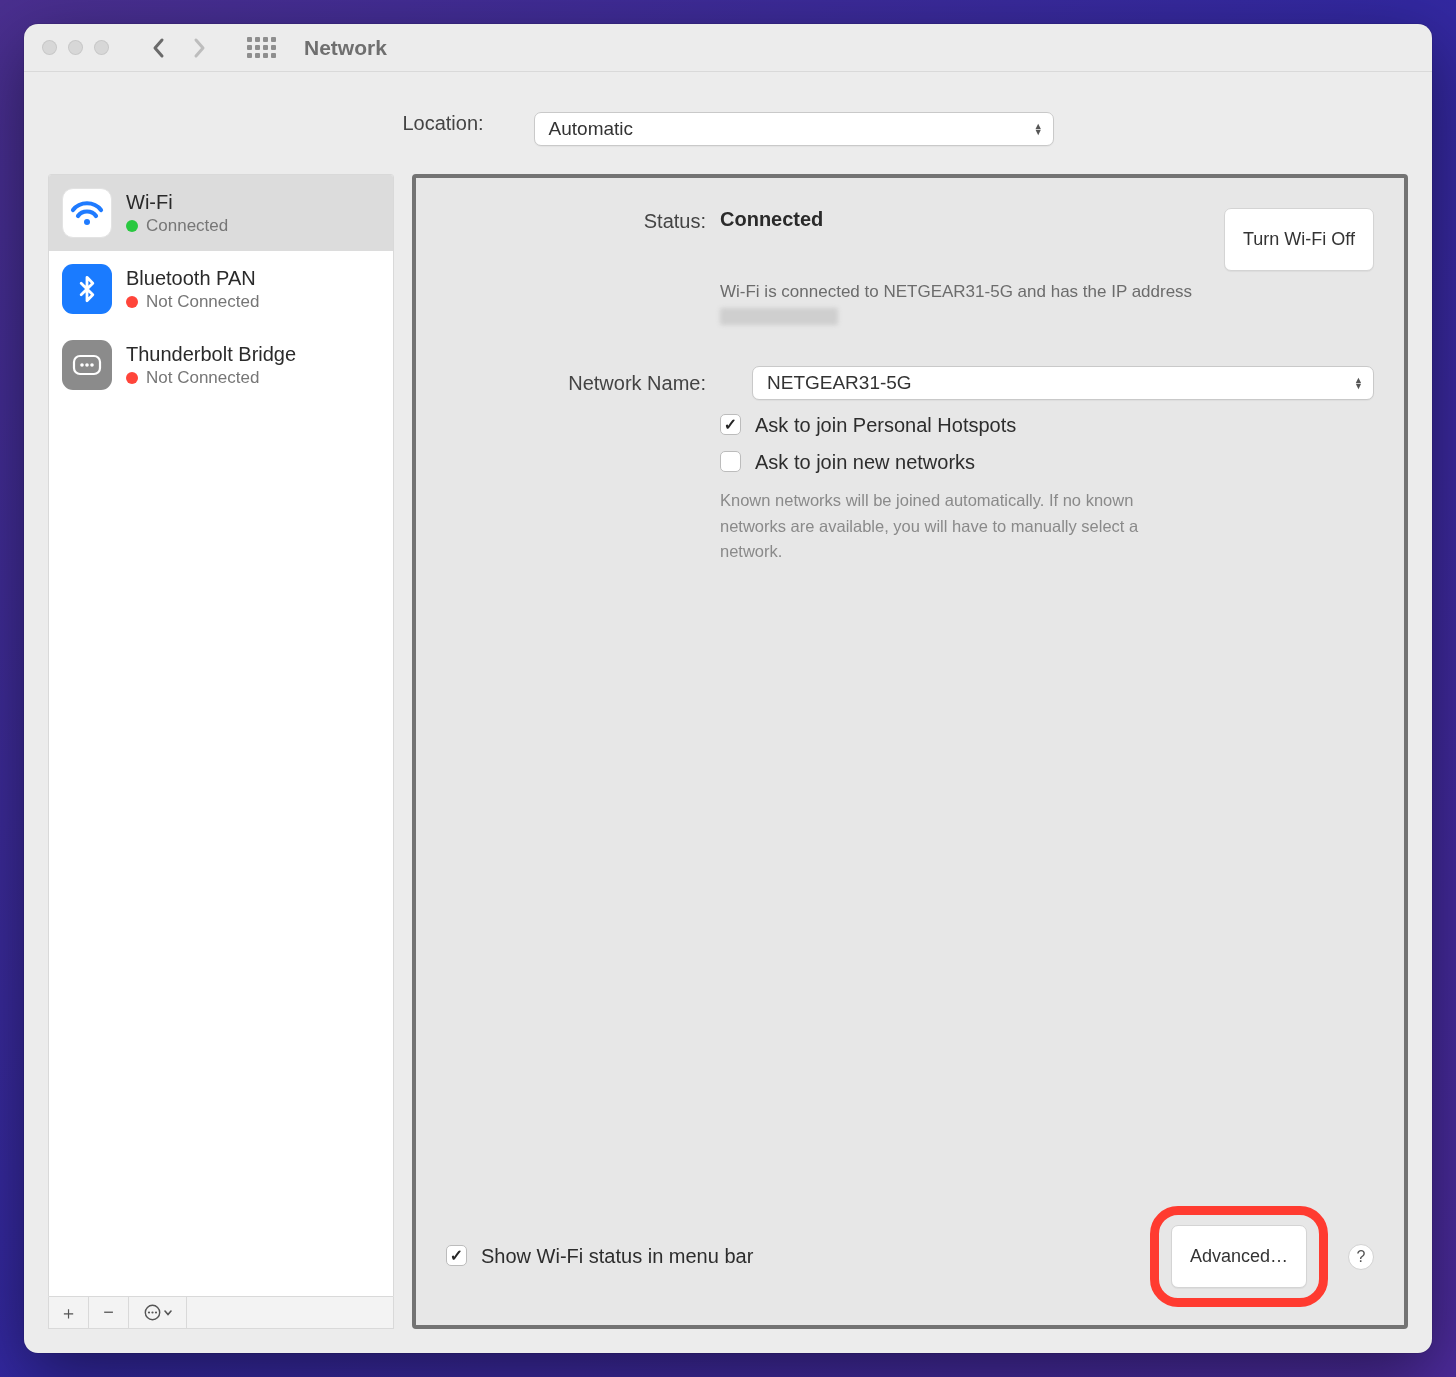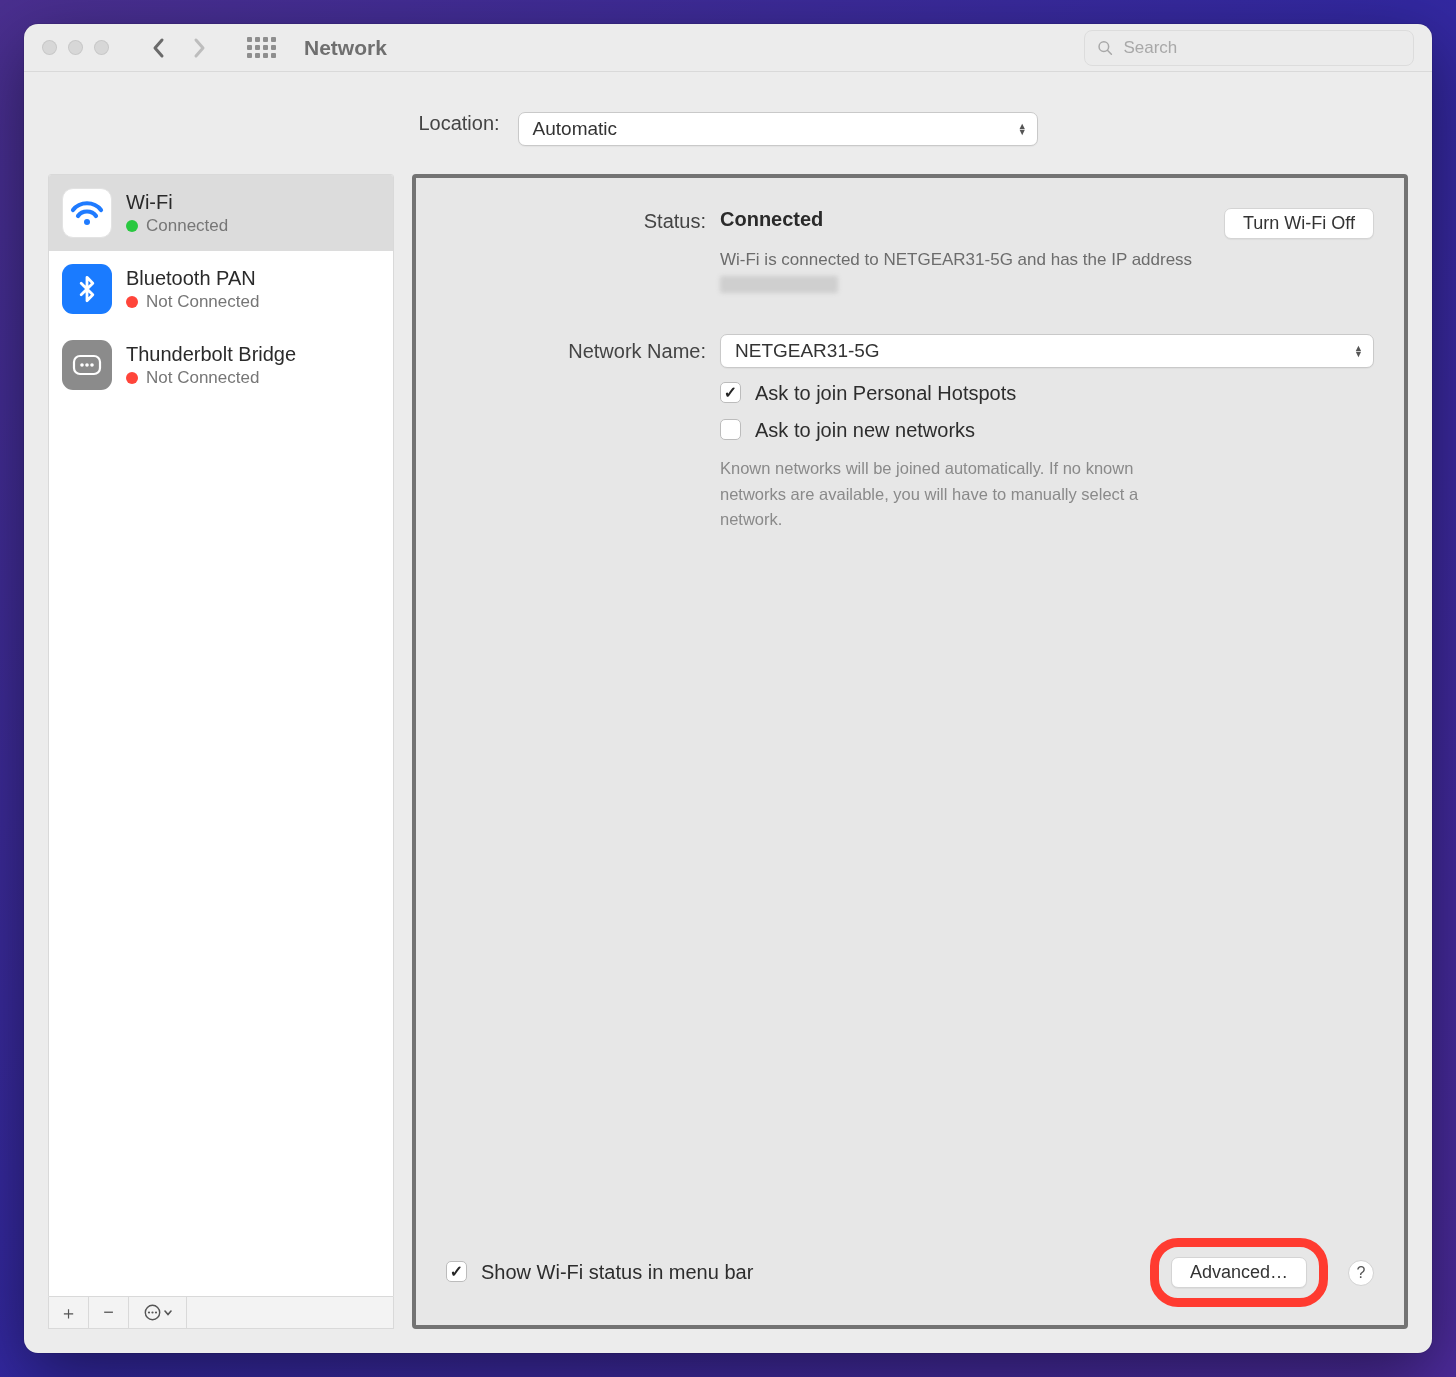--- a/index.html
+++ b/index.html
@@ -48,21 +48,21 @@
   .searchbox input { border:none; outline:none; background:transparent; font-size:17px;
                      color:#333; width:100%; }
   .searchbox input::placeholder { color:#a8a8a8; }
   
   .body { flex:1; padding: 40px 24px 24px; display:flex; flex-direction:column; gap: 28px; }
   .location-row { display:flex; align-items:flex-start; justify-content:center; gap:18px; }
   .location-label { font-size:20px; color:#444; }
   .popup-select {
     height: 34px; min-width: 520px; background:#fff; border:1px solid #c9c9c9;
     border-radius: 7px; display:flex; align-items:center; padding:0 30px 0 14px;
-    position:relative; font-size:19px; color:#333; box-shadow: 0 1px 1px rgba(0,0,0,.04);
+    position:relative; font-size:19px; color:#333; box-shadow: 0 1px 1px rgba(0,0,0,.04); margin-left: 32px;
   }
   .popup-select .stepper { position:absolute; right:10px; top:50%; transform:translateY(-50%);
                            display:flex; flex-direction:column; line-height:6px; font-size:9px; color:#555; }
   .columns { flex:1; display:flex; gap:18px; min-height:0; }
   
   .sidebar { width: 346px; display:flex; flex-direction:column; }
   .sidebar-list { flex:1; background:#fff; border:1px solid #d9d9d9; border-radius:3px 3px 0 0;
                   overflow:hidden; }
   .service { display:flex; align-items:center; gap:14px; padding:10px 13px; height:76px; }
   .service.selected { background:#dcdcdc; }
@@ -82,21 +82,21 @@
   .sb-btn { width:40px; border-right:1px solid #d9d9d9; display:flex; align-items:center;
             justify-content:center; font-size:18px; color:#555; }
   .sb-btn.wide { width:58px; }
   .sb-fill { flex:1; }
   
   .detail { flex:1; background:#e7e7e7; border:4px solid #737373; border-radius:4px;
             padding: 30px 30px 18px; display:flex; flex-direction:column; position:relative; }
   .status-row { display:flex; align-items:flex-start; gap:14px; margin-bottom:8px; }
   .status-label { width: 260px; text-align:right; font-size:20px; color:#444; padding-top:2px; }
   .status-val { font-size:20px; font-weight:700; color:#2a2a2a; }
-  .btn { background:#fff; border:1px solid #d4d4d4; border-radius:7px; padding:4px 18px;
+  .btn { background:#fff; border:1px solid #d4d4d4; border-radius:7px; padding:20px 18px;
          font-size:18px; color:#333; box-shadow:0 1px 1px rgba(0,0,0,.05); }
   .status-desc { font-size:17px; color:#6c6c6c; margin-left: 274px; line-height:1.5;
                  max-width: 490px; }
   .redact { display:inline-block; width:118px; height:17px; vertical-align:-2px;
             background: repeating-linear-gradient(0deg,#c8c8c8,#c8c8c8 1px,#d6d6d6 1px,#d6d6d6 2px);
             filter: blur(2.1px); border-radius:2px; }
   .netname-row { display:flex; align-items:center; gap:14px; margin-top:36px; }
   .netname-row .status-label { padding-top:0; }
   .netname-row .popup-select { min-width: 0; flex:1; font-size:19px; }
   .check-row { display:flex; align-items:flex-start; gap:14px; margin-top:14px;
@@ -150,27 +150,20 @@
       <span></span>
         <span></span>
         <span></span>
         <span></span>
       <span></span>
         <span></span>
         <span></span>
         <span></span>
     </div>
     <div class="title-text">Network</div>
-    <div class="searchbox">
-      <svg viewBox="0 0 24 24">
-          <circle cx="10" cy="10" r="7" fill="none" stroke="#a8a8a8" stroke-width="2.2"></circle>
-          <line x1="15.2" y1="15.2" x2="21" y2="21" stroke="#a8a8a8" stroke-width="2.2" stroke-linecap="round"></line>
-        </svg>
-      <input type="text" placeholder="Search" style="">
-    </div>
   </div>
 
   <div class="body">
 
     <div class="location-row">
       <div class="location-label">Location:</div>
       <div class="popup-select">
         <span>Automatic</span>
         <span class="stepper">
             <span>▲</span>

